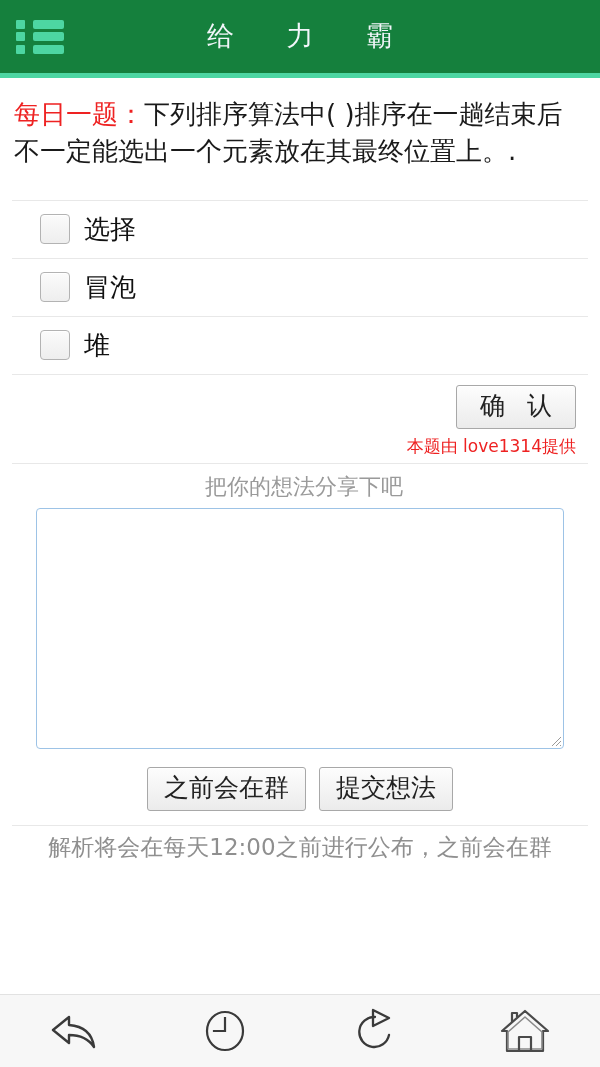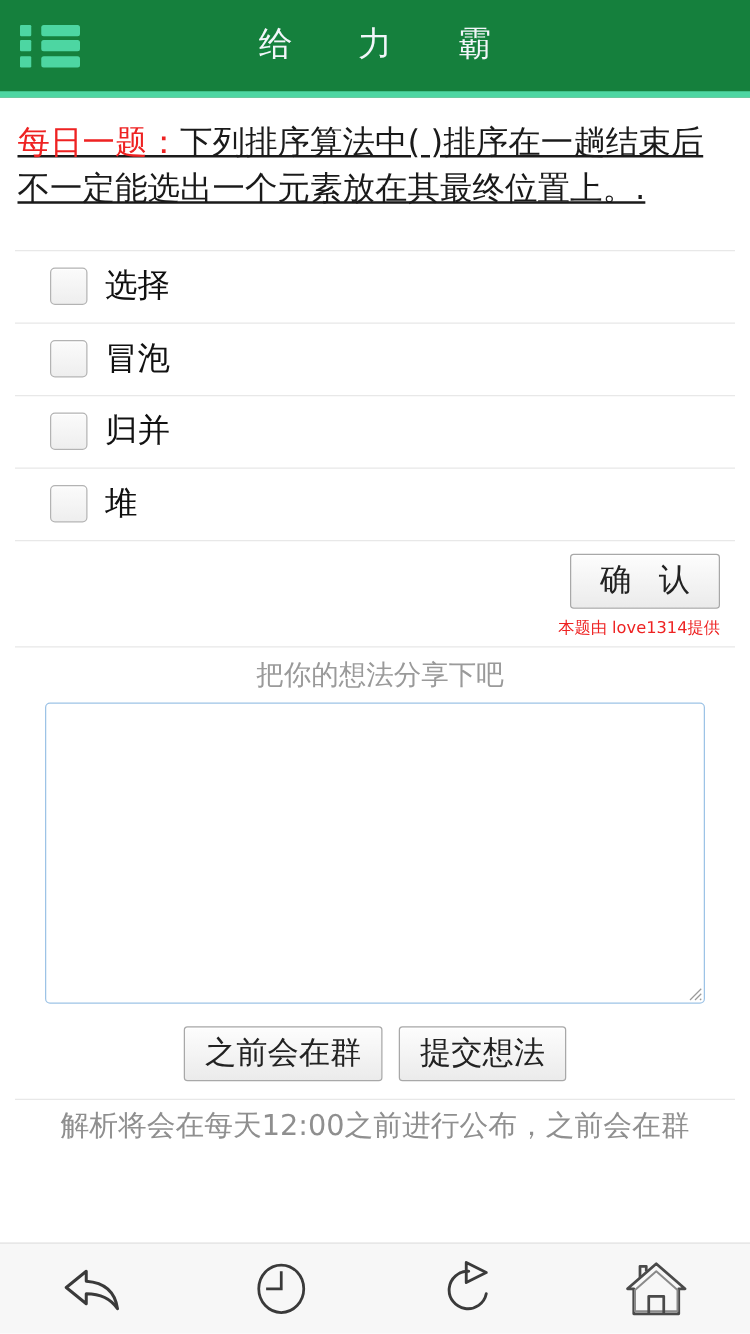--- a/index.html
+++ b/index.html
@@ -71,21 +71,20 @@
     padding-bottom: 3px;
   }
 
   
   .question-block {
     padding: 18px 14px 10px 14px;
     font-size: 26px;
     line-height: 1.42;
     color: #1a1a1a;
     letter-spacing: 0px;
-    text-decoration: underline;
   }
   .question-label {
     color: #ee2222;
   }
   .question-text {
     color: #1a1a1a;
   }
 
   
   .options {
@@ -138,21 +137,21 @@
     cursor: pointer;
     box-shadow: inset 0 1px 0 #ffffff;
   }
   .confirm-button {
     letter-spacing: 7px;
     text-indent: 7px;
   }
   .credit {
     margin-top: 9px;
     color: #ee2222;
-    font-size: 13px;
+    font-size: 17px;
     line-height: 1;
     text-align: right;
   }
 
   
   .share-prompt {
     text-align: center;
     color: #9a9a9a;
     font-size: 22px;
     padding: 12px 0 10px 8px;
@@ -260,24 +259,20 @@
   <div class="option-row">
     <div class="option-box"></div>
     <div class="option-label">选择</div>
   </div>
   <div class="option-row">
     <div class="option-box"></div>
     <div class="option-label">冒泡</div>
   </div>
   <div class="option-row">
     <div class="option-box"></div>
-    <div class="option-label">归并</div>
-  </div>
-  <div class="option-row">
-    <div class="option-box"></div>
     <div class="option-label">堆</div>
   </div>
 </div>
 
 <div class="confirm-area">
   <button class="btn confirm-button">确 认</button>
   <div class="credit">本题由 love1314提供</div>
 </div>
 
 <div class="share-prompt">把你的想法分享下吧</div>

